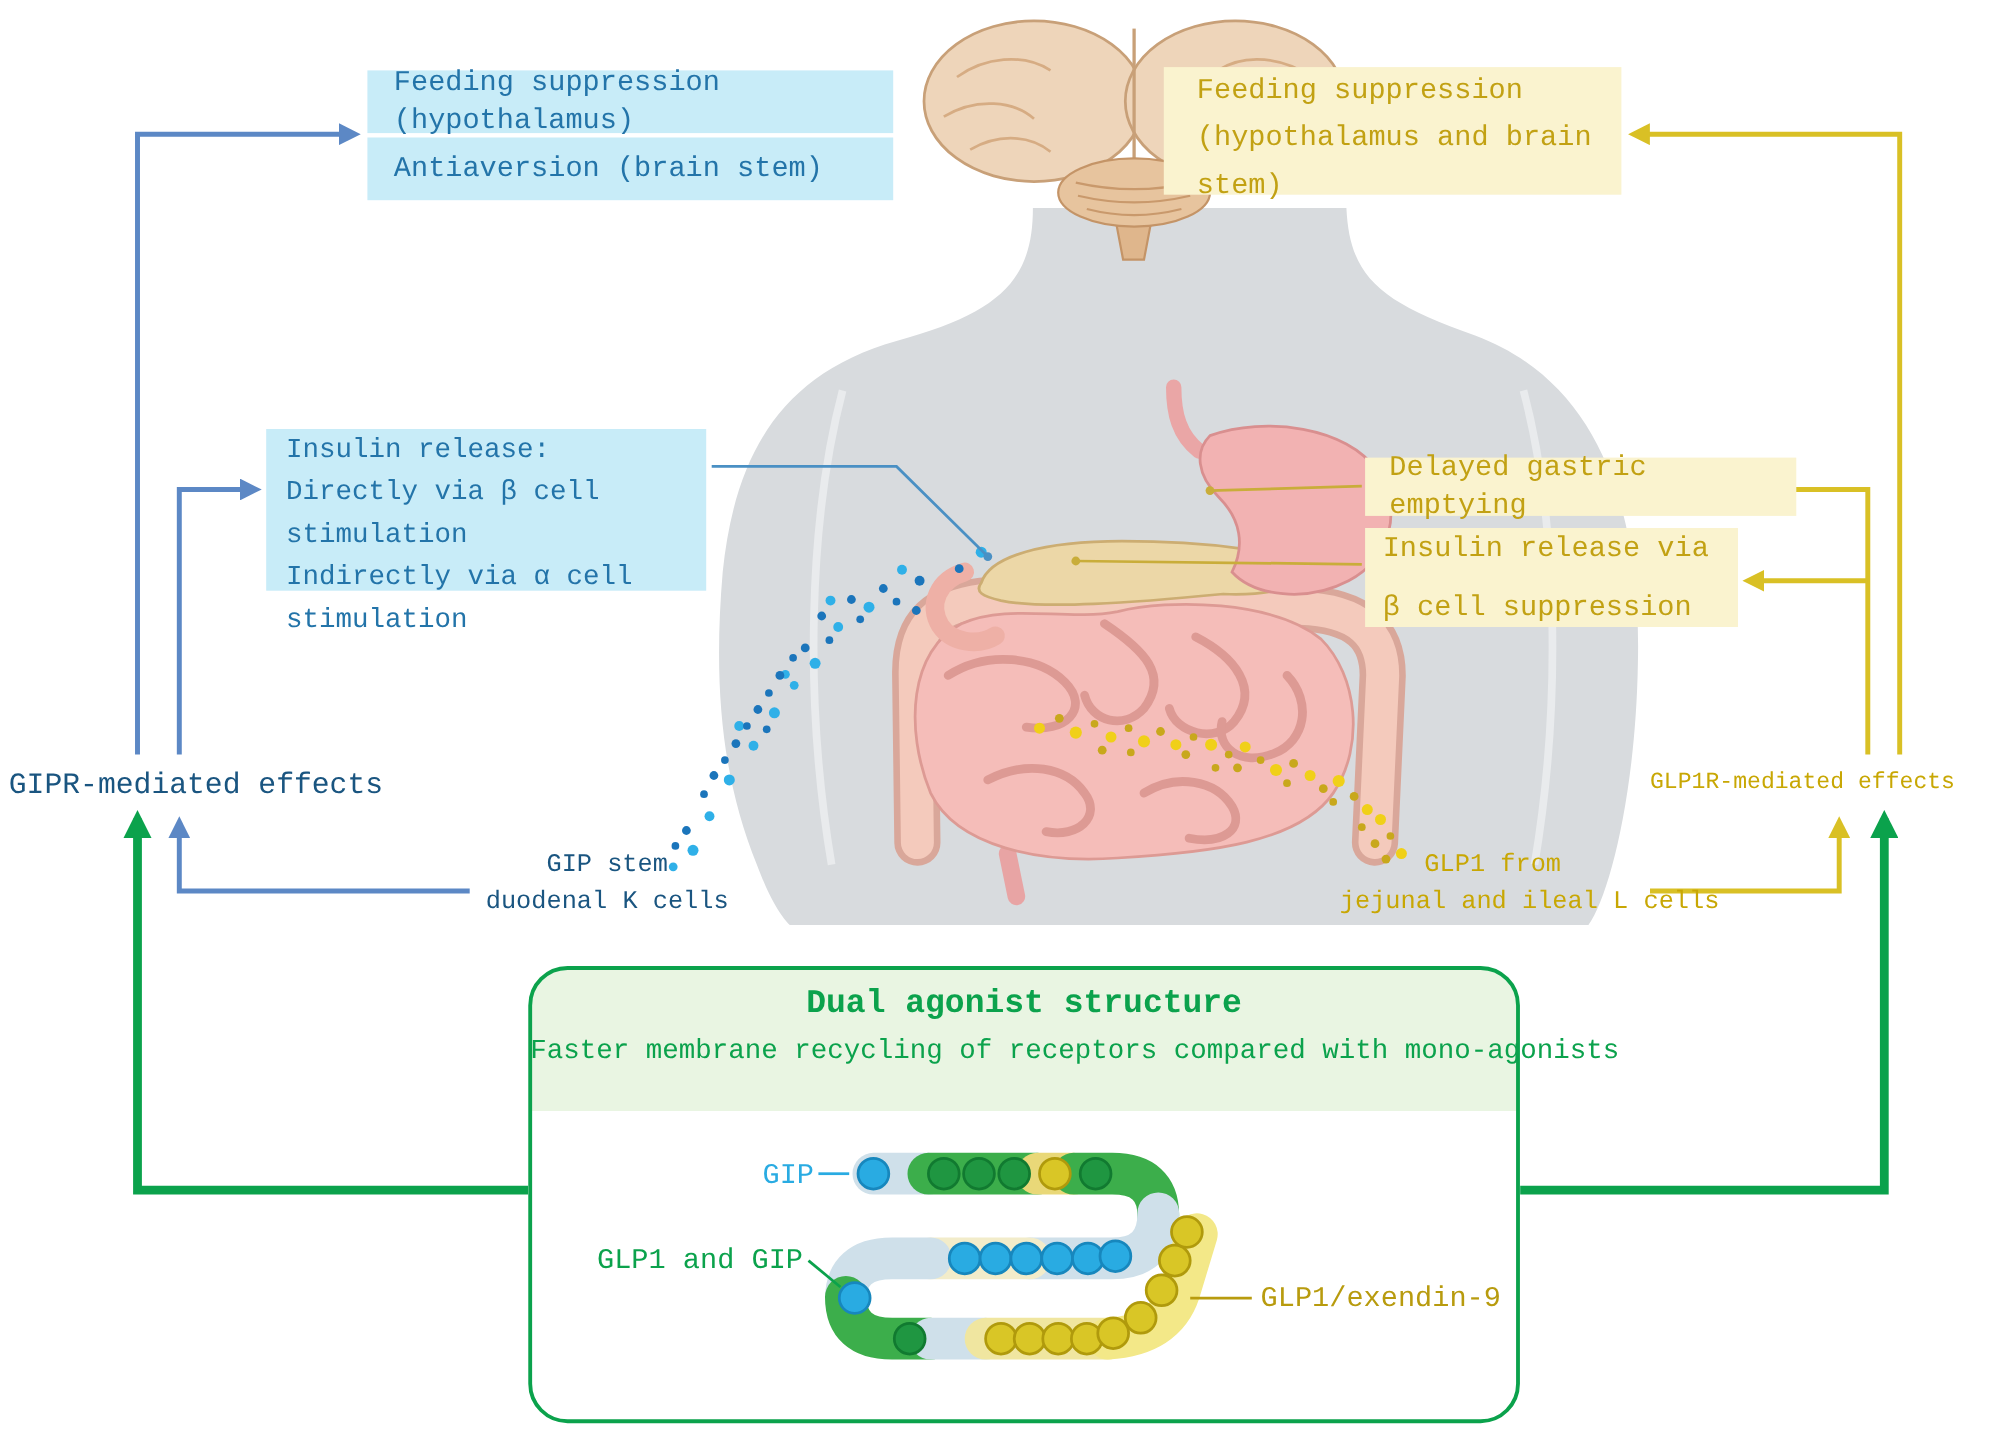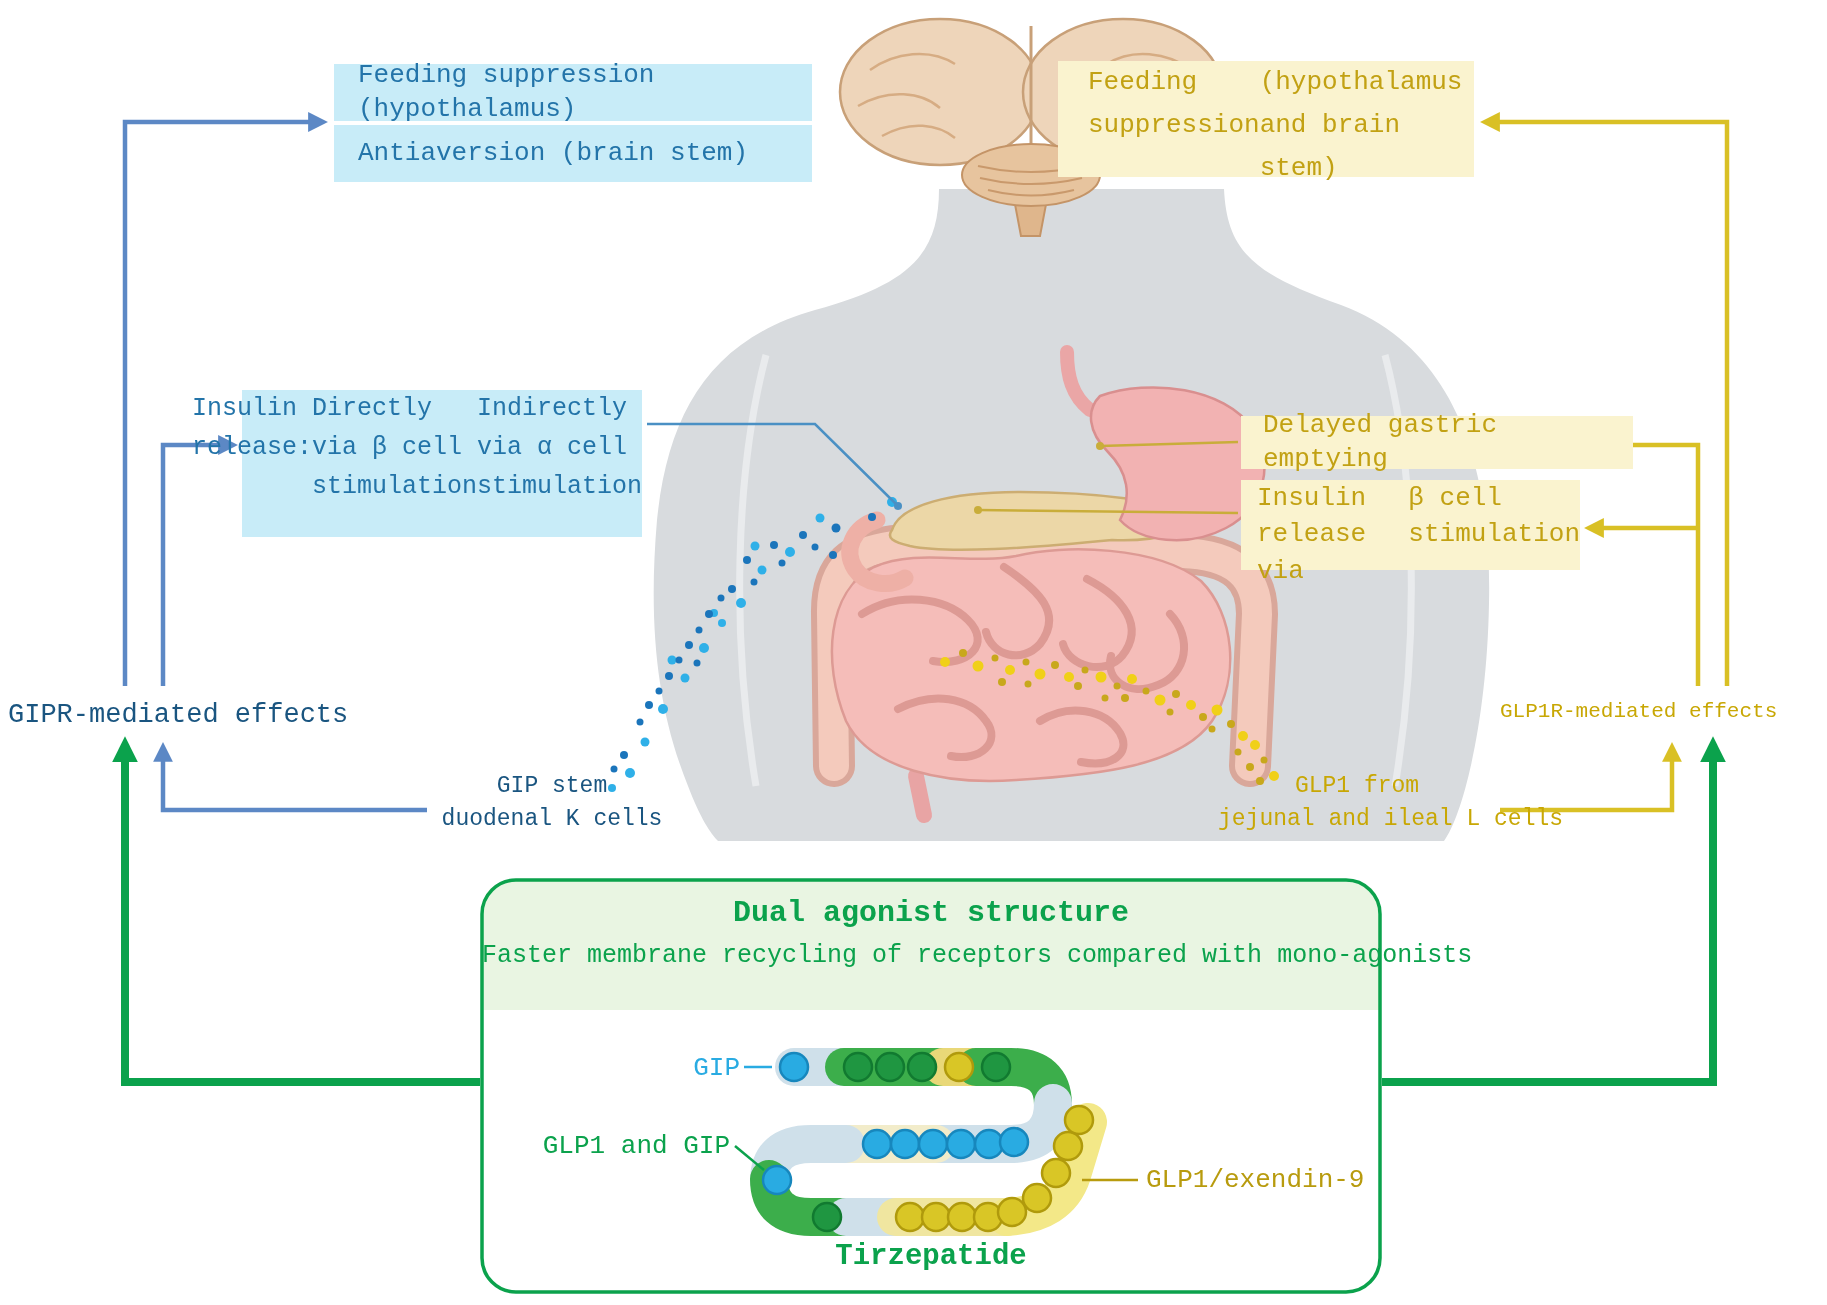--- a/index.html
+++ b/index.html
@@ -2,21 +2,21 @@
 <html><head>
 <meta charset="utf-8">
 <style>
   *{margin:0;padding:0;box-sizing:border-box}
   html,body{background:#ffffff}
   .canvas{position:relative;width:1827px;height:1305px;background:#ffffff;
           font-family:Liberation Mono, monospace;overflow:hidden}
   .art{position:absolute;left:0;top:0;width:1827px;height:1305px;z-index:1}
   .txtbox,.lbl{position:absolute;z-index:2;line-height:1.3}
   .txtbox{display:flex;align-items:center;padding-left:24px}
-  .txtbox.col{flex-direction:row;align-items:flex-start;justify-content:flex-end}
+  .txtbox.col{flex-direction:column;align-items:flex-start;justify-content:space-between}
   .bg-blue{background:#c8ecf8;color:#2374a9;font-size:26px}
   .bg-yellow{background:#faf3cf;color:#c2a113;font-size:26px}
   .lbl{white-space:nowrap}
   .blue-dark{color:#1a5580}
   .olive{color:#c8a704}
   .green{color:#0ba24c}
   .cyan{color:#29abe2}
   .gold{color:#b89b0e}
   .center{text-align:center}
   .right{text-align:right}
@@ -282,31 +282,30 @@
 
   <div class="txtbox bg-yellow col" style="left:1058px;top:61px;width:416px;height:116px;padding-left:30px;line-height:1.65">
     <div>Feeding suppression</div>
     <div>(hypothalamus and brain stem)</div>
   </div>
 
   <div class="txtbox bg-yellow" style="left:1241px;top:416px;width:392px;height:53px;padding-left:22px">Delayed gastric emptying</div>
 
   <div class="txtbox bg-yellow col" style="left:1241px;top:480px;width:339px;height:90px;padding-left:16px;line-height:1.4">
     <div>Insulin release via</div>
-    <div>β cell stimulation</div>
+    <div>β cell suppression</div>
   </div>
 
   <div class="lbl olive" style="left:1500px;top:698px;font-size:21px">GLP1R-mediated effects</div>
 
   <div class="lbl olive center" style="left:1218px;top:770px;width:278px;font-size:23px;line-height:1.45">
     <div>GLP1 from</div>
     <div>jejunal and ileal L cells</div>
   </div>
 
   <div class="lbl green bold center" style="left:482px;top:894px;width:898px;font-size:30px">Dual agonist structure</div>
   <div class="lbl green center" style="left:482px;top:940px;width:898px;font-size:25px">Faster membrane recycling of receptors compared with mono-agonists</div>
 
   <div class="lbl cyan right" style="left:645px;top:1052px;width:95px;font-size:26px">GIP</div>
   <div class="lbl green right" style="left:540px;top:1130px;width:190px;font-size:26px">GLP1 and GIP</div>
   <div class="lbl gold" style="left:1146px;top:1164px;width:220px;font-size:26px">GLP1/exendin-9</div>
-  <div class="lbl green bold center" style="left:801px;top:1238px;width:260px;font-size:29px">Tirzepatide</div>
 
 </div>
 
 </body></html>

